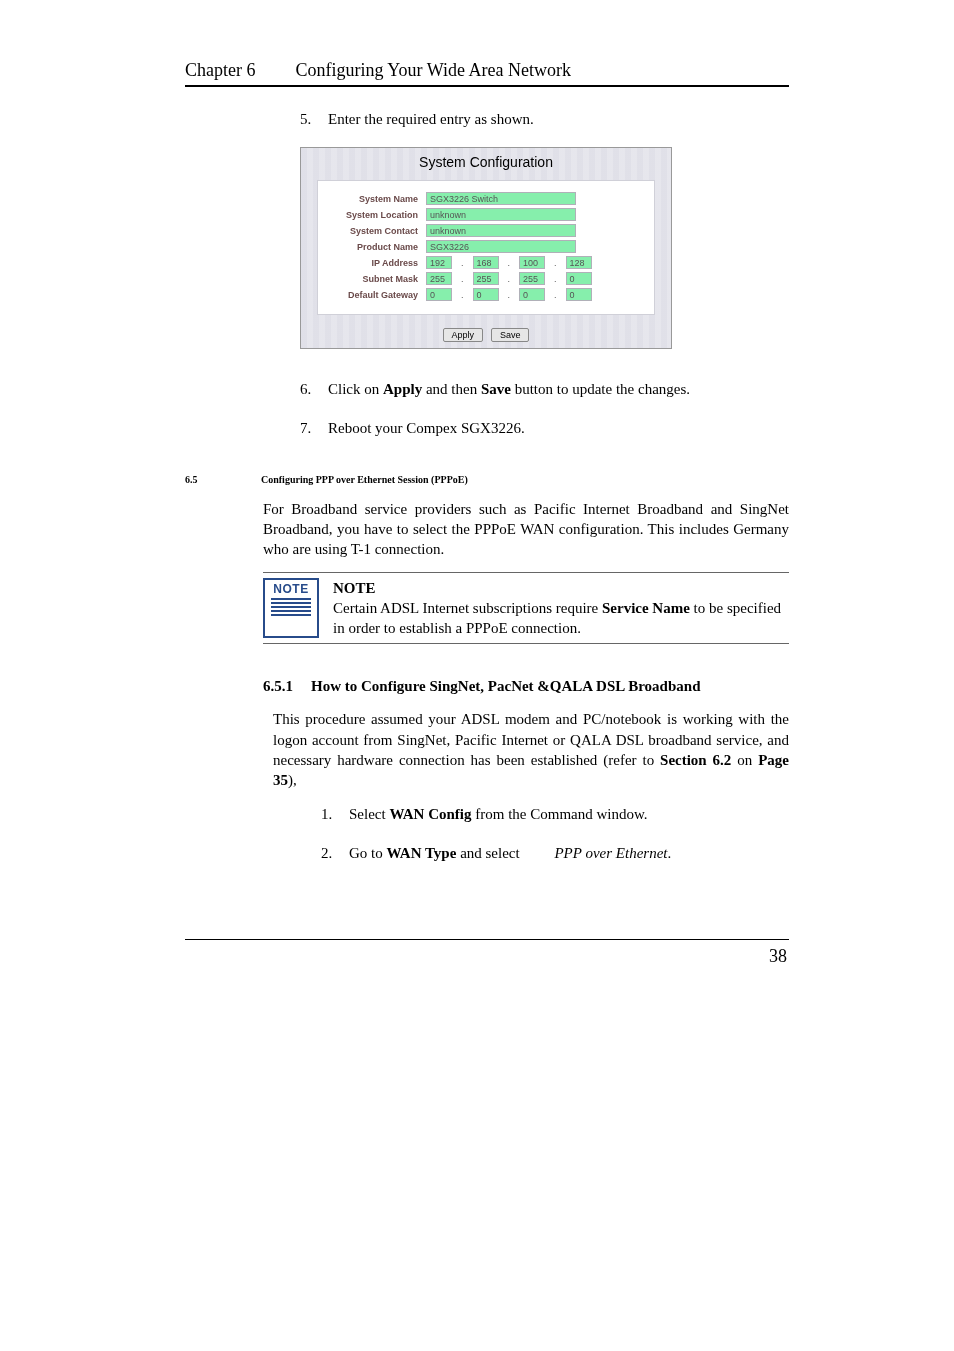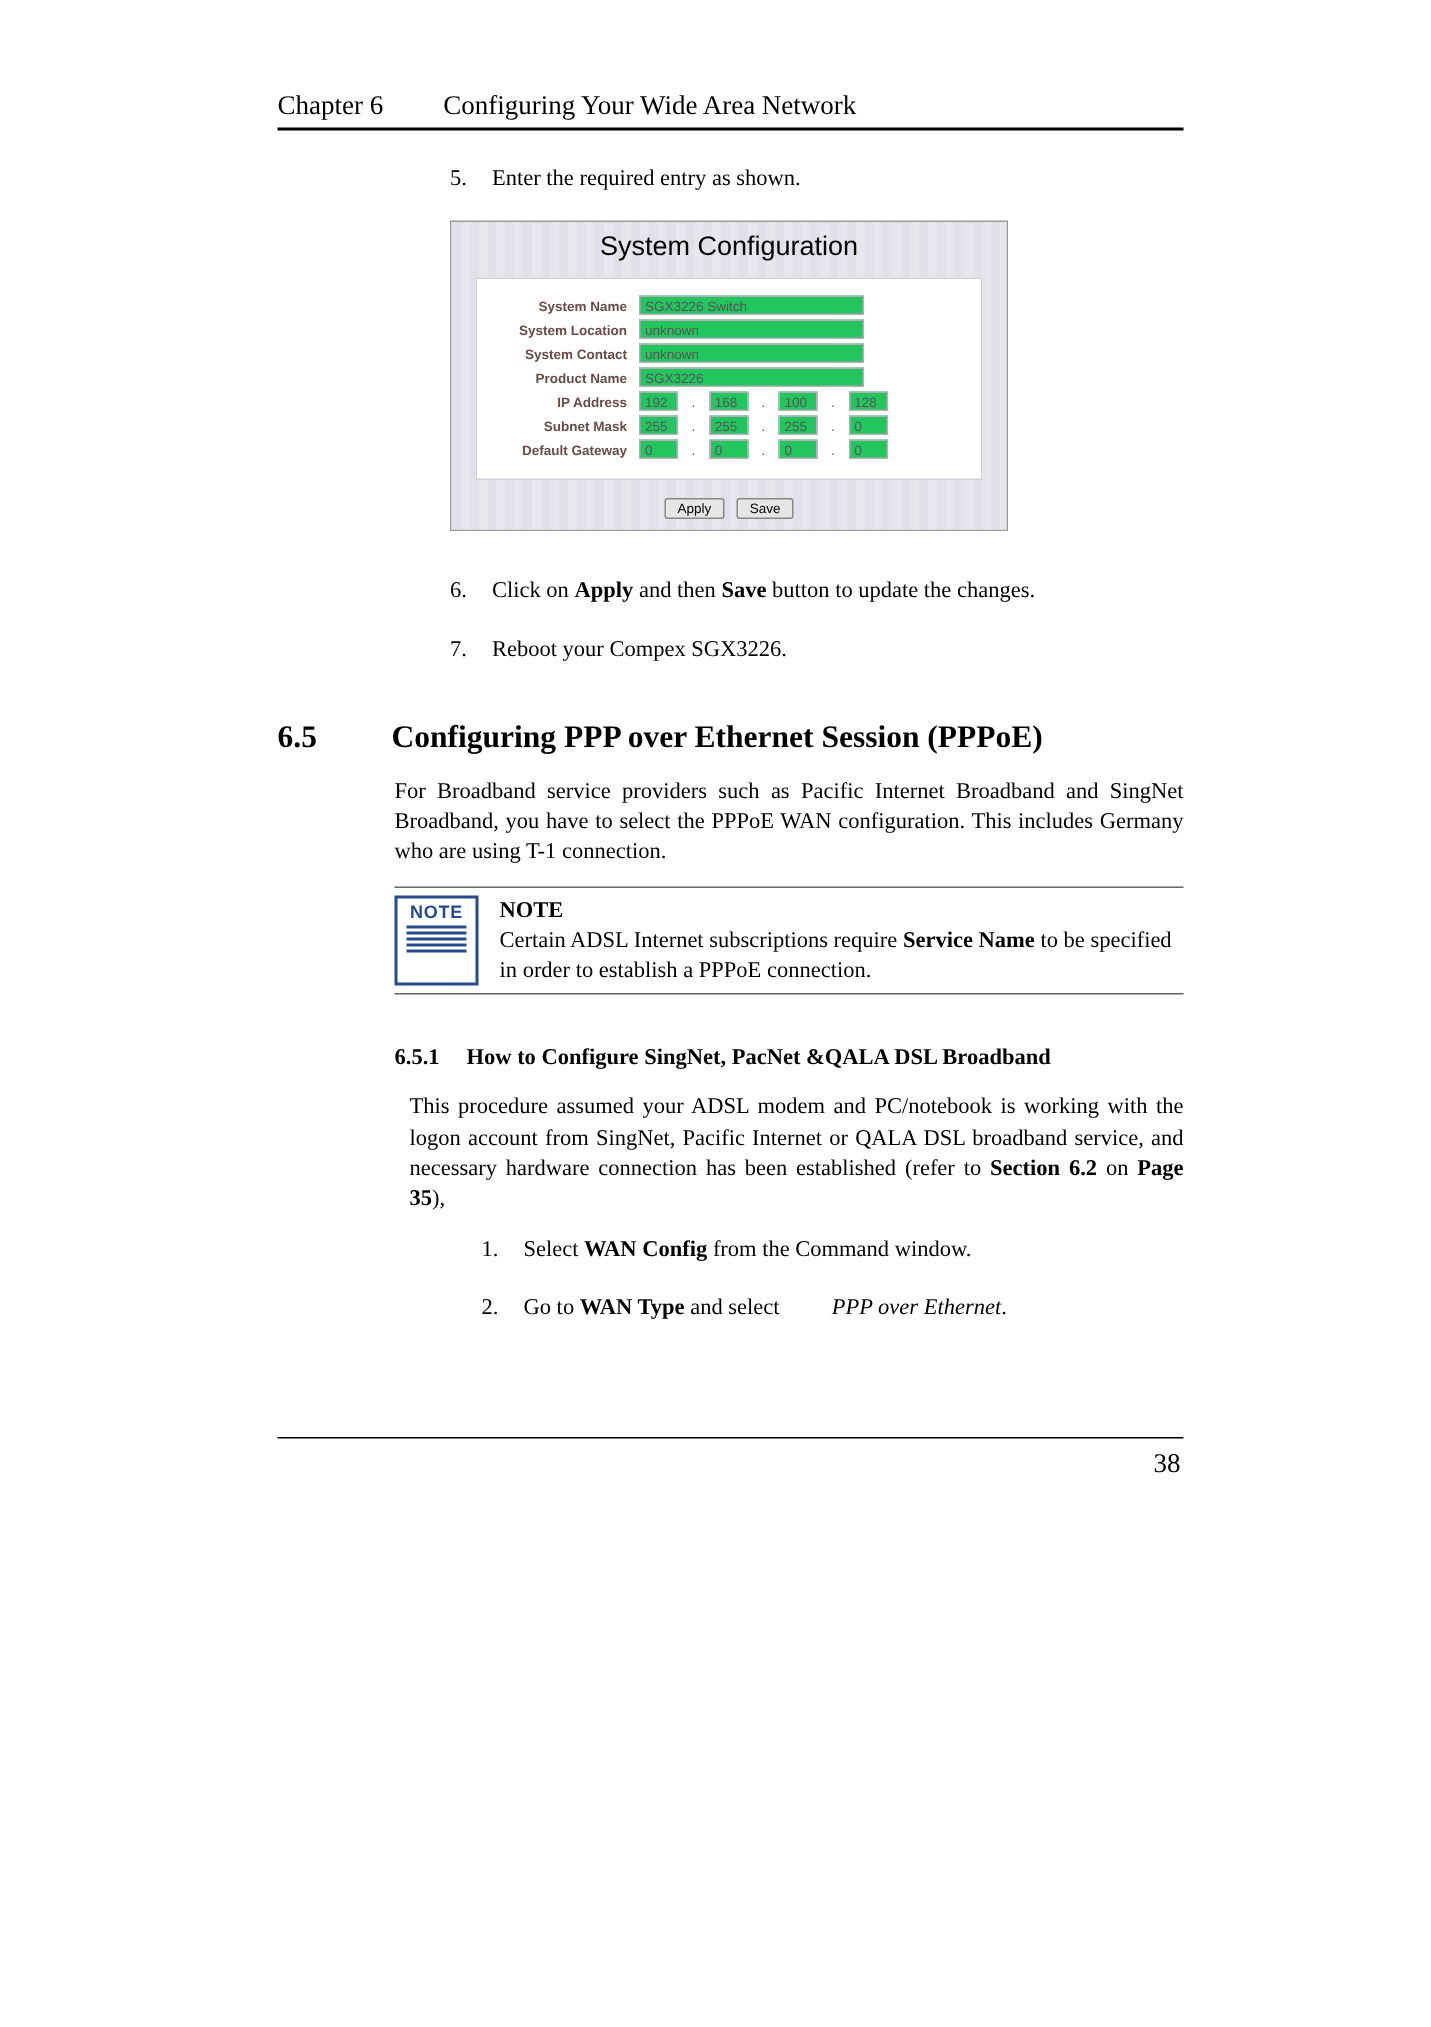--- a/index.html
+++ b/index.html
@@ -57,21 +57,21 @@
   }
   .fig-bgtone {
     position: absolute;
     inset: 0;
     background:
       repeating-linear-gradient(90deg, rgba(180,180,200,0.15) 0 6px, rgba(220,220,230,0.15) 6px 12px);
     pointer-events: none;
   }
   .fig-title {
     font-family: Arial, sans-serif;
-    font-size: 18px;
+    font-size: 14px;
     text-align: center;
     padding: 6px 0 10px 0;
     position: relative;
   }
   .fig-form-wrap {
     background: #fff;
     border: 1px solid #d0d0d8;
     margin: 0 16px;
     padding: 8px 14px 10px 14px;
     position: relative;
@@ -86,21 +86,21 @@
     color: #6a4a4a;
     font-weight: bold;
   }
   .fig-label {
     width: 86px;
     text-align: right;
     flex-shrink: 0;
   }
   .fig-input {
     border: 1px solid #b0b0b8;
-    background: #22c55e;
+    background: #86efac;
     color: #555;
     font-weight: normal;
     font-family: Arial, sans-serif;
     font-size: 9px;
     padding: 1px 3px;
     height: 13px;
     box-sizing: border-box;
   }
   .w-long { width: 150px; }
   .ip-seg { width: 26px; text-align:left;}
@@ -118,21 +118,21 @@
     background: #e6e6e6;
     border-radius: 2px;
     margin: 0 2px;
   }
 
   
   .sec-row {
     display: flex;
     gap: 40px;
     font-weight: bold;
-    font-size: 21px;
+    font-size: 10px;
     margin: 36px 0 14px 0;
   }
   .sec-num { width: 36px; }
 
   .body-para {
     margin-left: 78px;
     text-align: justify;
     line-height: 1.35;
     margin-bottom: 12px;
   }

